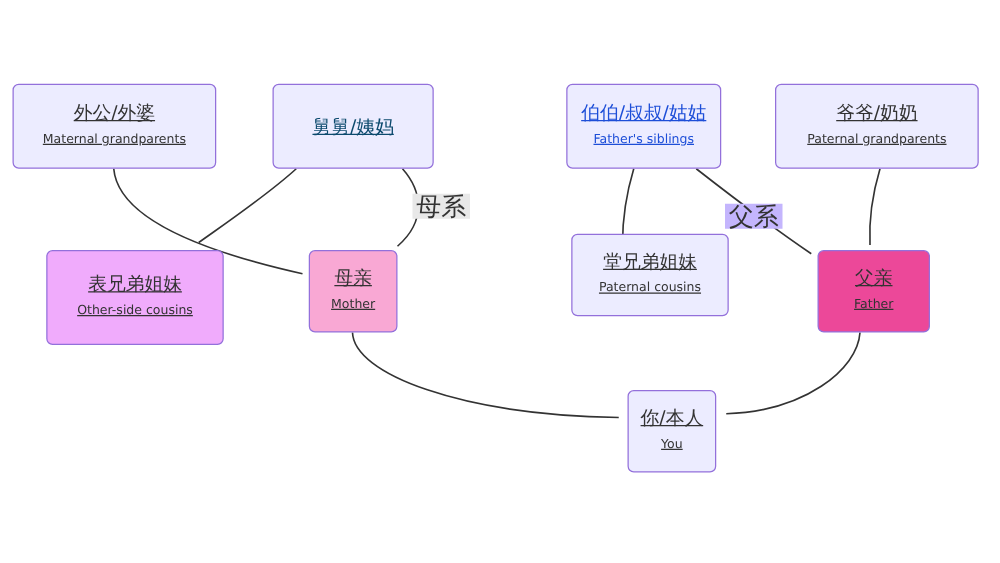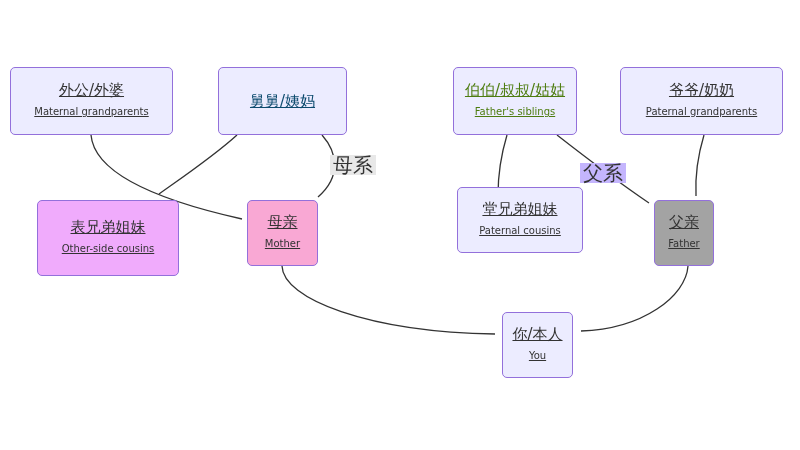--- a/index.html
+++ b/index.html
@@ -77,41 +77,41 @@
       </g>
   </svg>
   <div id="nodes-layer">
       <div class="node" style="left: 10px; top: 67px; width: 163px; height: 68px; background: rgb(236, 236, 255); border-color: rgb(147, 112, 219); color: rgb(51, 51, 51);">
         <span class="zh">外公/外婆</span>
         <span class="en">Maternal grandparents</span>
       </div>
       <div class="node" style="left: 218px; top: 67px; width: 129px; height: 68px; background: rgb(236, 236, 255); border-color: rgb(147, 112, 219); color: #0c4a6e;">
         <span class="zh">舅舅/姨妈</span>
       </div>
-      <div class="node" style="left: 453px; top: 67px; width: 124px; height: 68px; background: rgb(236, 236, 255); border-color: rgb(147, 112, 219); color: #4d7c0f;">
+      <div class="node" style="left: 453px; top: 67px; width: 124px; height: 68px; background: rgb(236, 236, 255); border-color: rgb(147, 112, 219); color: #1d4ed8;">
         <span class="zh">伯伯/叔叔/姑姑</span>
         <span class="en">Father's siblings</span>
       </div>
       <div class="node" style="left: 620px; top: 67px; width: 163px; height: 68px; background: rgb(236, 236, 255); border-color: rgb(147, 112, 219); color: rgb(51, 51, 51);">
         <span class="zh">爷爷/奶奶</span>
         <span class="en">Paternal grandparents</span>
       </div>
       <div class="node" style="left: 37px; top: 200px; width: 142px; height: 76px; background: #f0abfc; border-color: rgb(147, 112, 219); color: rgb(51, 51, 51);">
         <span class="zh">表兄弟姐妹</span>
         <span class="en">Other-side cousins</span>
       </div>
       <div class="node" style="left: 247px; top: 200px; width: 71px; height: 66px; background: #f9a8d4; border-color: rgb(147, 112, 219); color: rgb(51, 51, 51);">
         <span class="zh">母亲</span>
         <span class="en">Mother</span>
       </div>
       <div class="node" style="left: 437px; top: 187px; width: 126px; height: 66px; background: rgb(236, 236, 255); border-color: rgb(147, 112, 219); color: rgb(51, 51, 51); margin-left: 20px;">
         <span class="zh">堂兄弟姐妹</span>
         <span class="en">Paternal cousins</span>
       </div>
-      <div class="node" style="left: 654px; top: 200px; width: 60px; height: 66px; background: #a3a3a3; border-color: rgb(147, 112, 219); color: rgb(51, 51, 51);">
+      <div class="node" style="left: 654px; top: 200px; width: 90px; height: 66px; background: #ec4899; border-color: rgb(147, 112, 219); color: rgb(51, 51, 51);">
         <span class="zh">父亲</span>
         <span class="en">Father</span>
       </div>
       <div class="node" style="left: 502px; top: 312px; width: 71px; height: 66px; background: rgb(236, 236, 255); border-color: rgb(147, 112, 219); color: rgb(51, 51, 51); justify-content: center;">
         <span class="zh">你/本人</span>
         <span class="en">You</span>
       </div>
     </div>
   <div id="labels-layer">
       <div class="edge-label" style="left: 353px; top: 165px; background: rgb(232, 232, 232); color: rgb(51, 51, 51);">母系</div>

